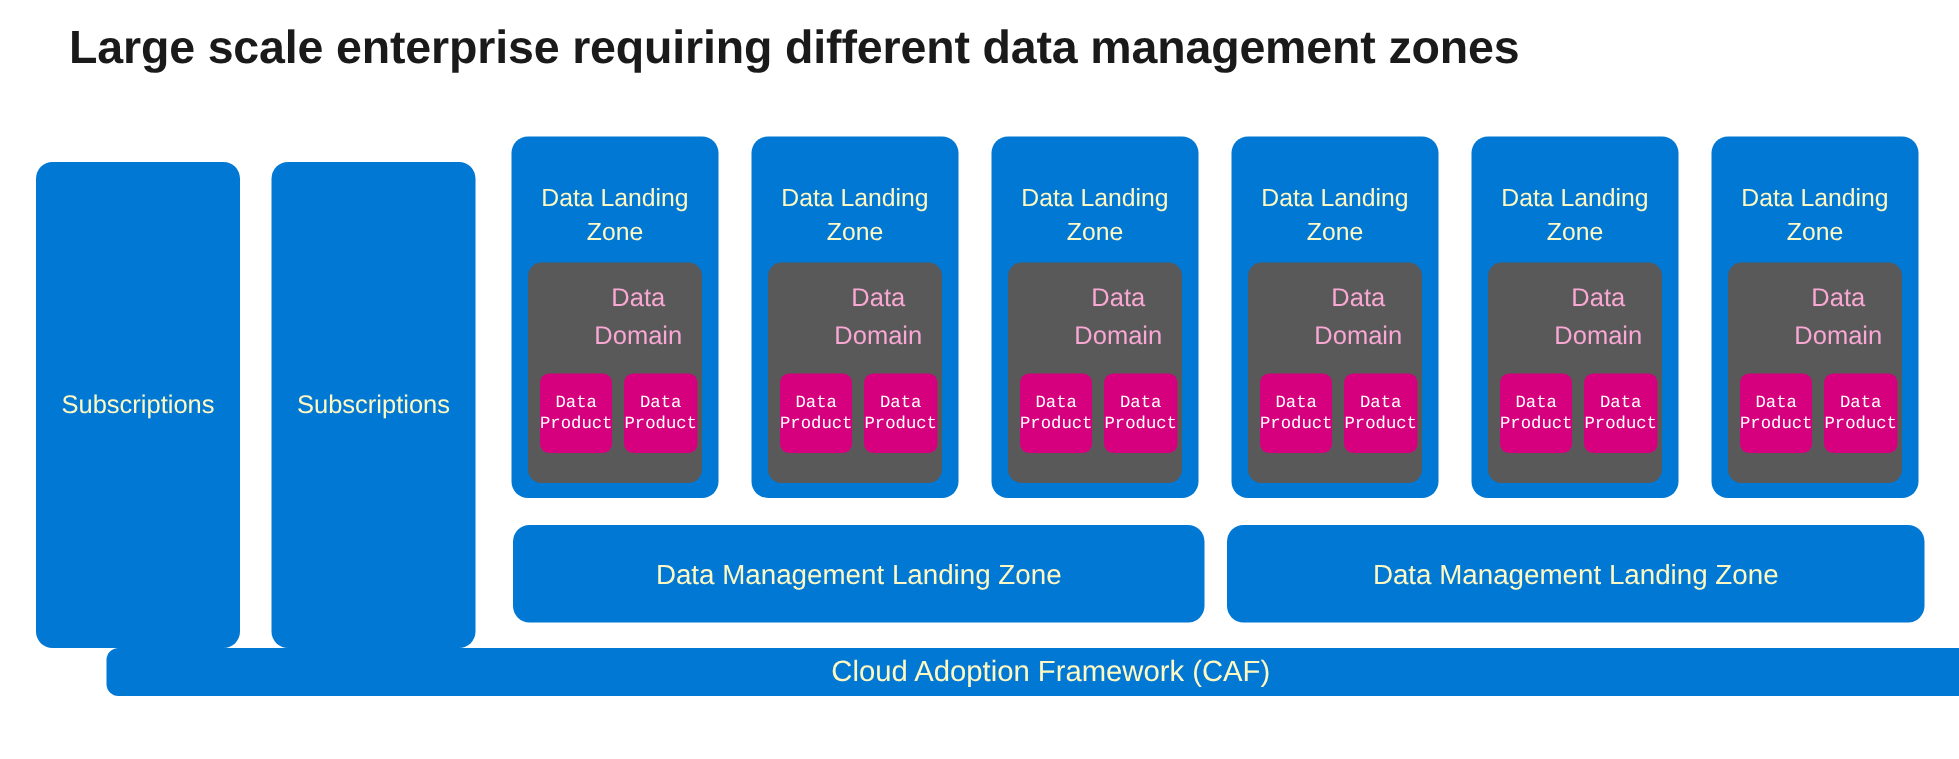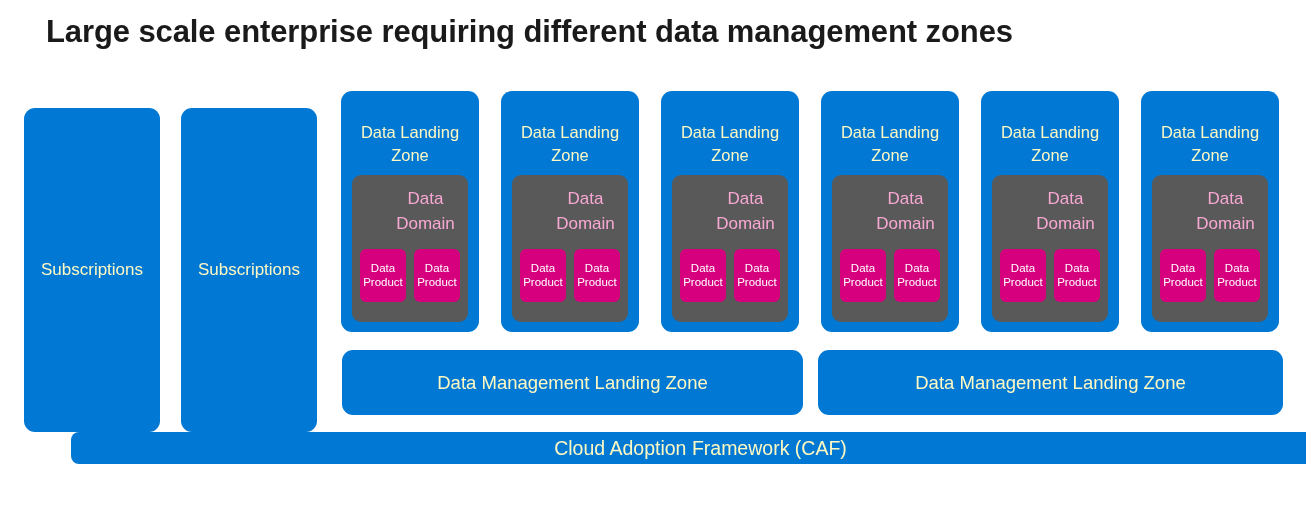--- a/index.html
+++ b/index.html
@@ -128,20 +128,21 @@
     align-items: center;
     justify-content: center;
   }
   .data-product-label {
     position: static;
     text-align: center;
     color: #ffffff;
     font-size: 11.5px;
     line-height: 13.5px;
     font-weight: 400;
+    font-family: Liberation Mono, monospace;
   }
 
   
   .dmlz {
     top: 350px;
     height: 65px;
     border-radius: 11px;
   }
   .dmlz .box-label {
     top: 50%;

